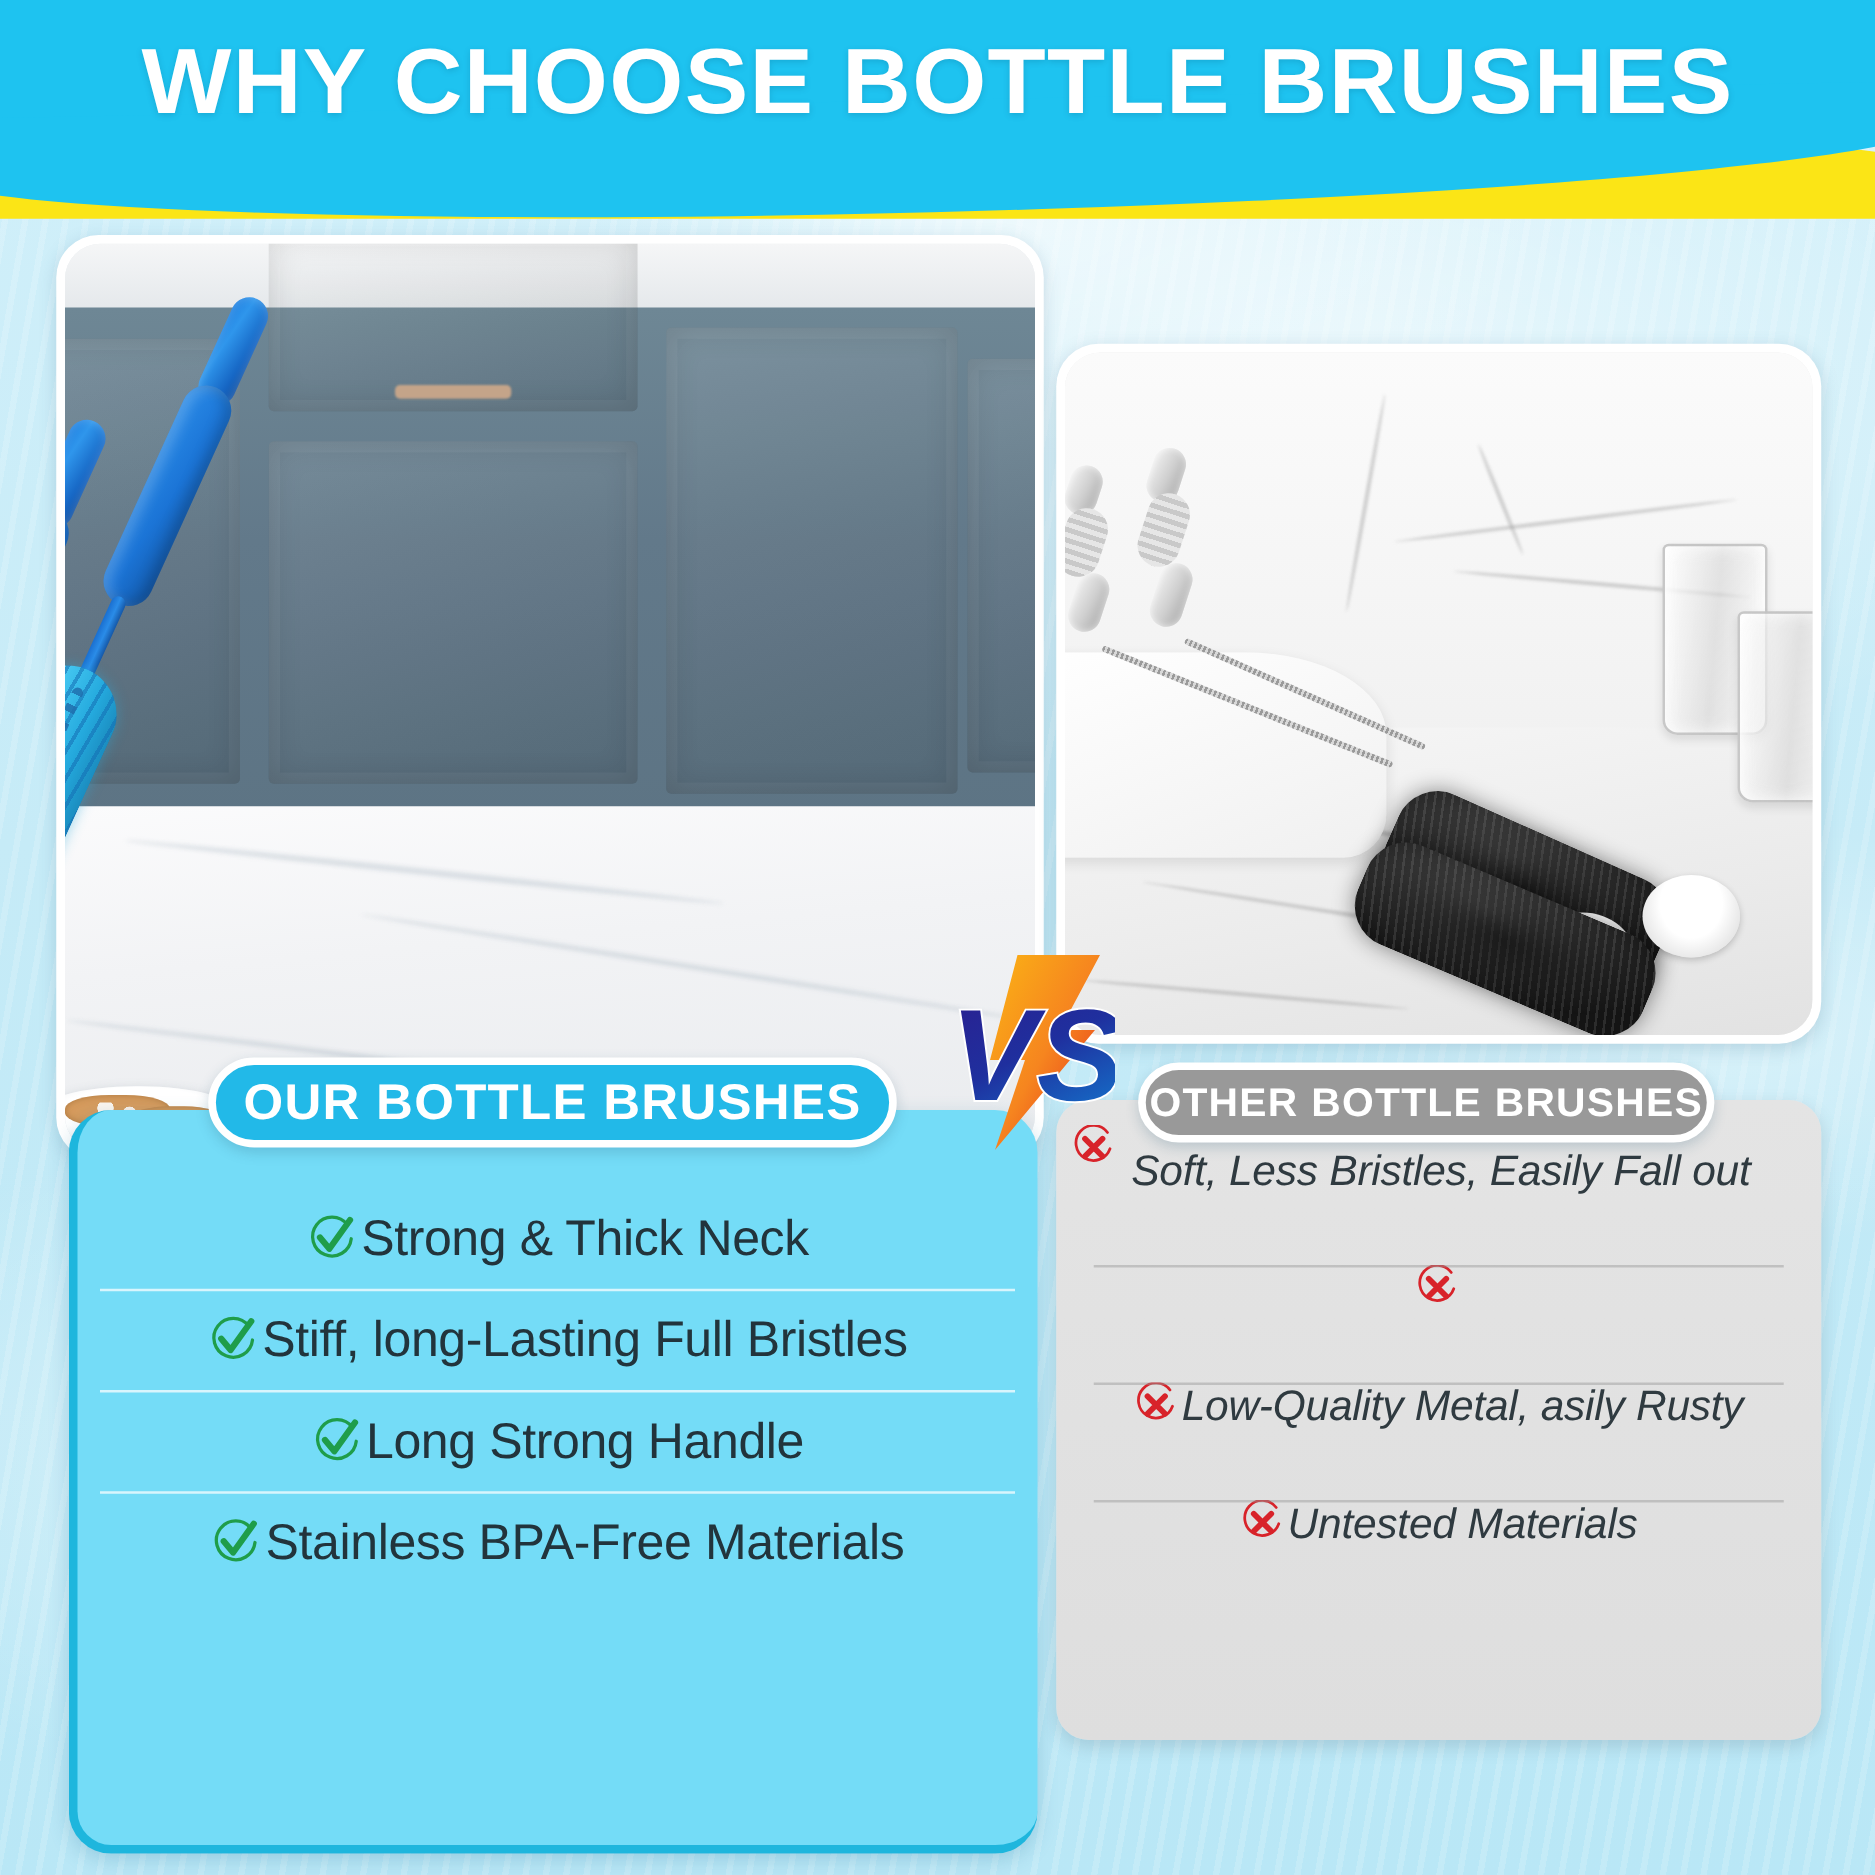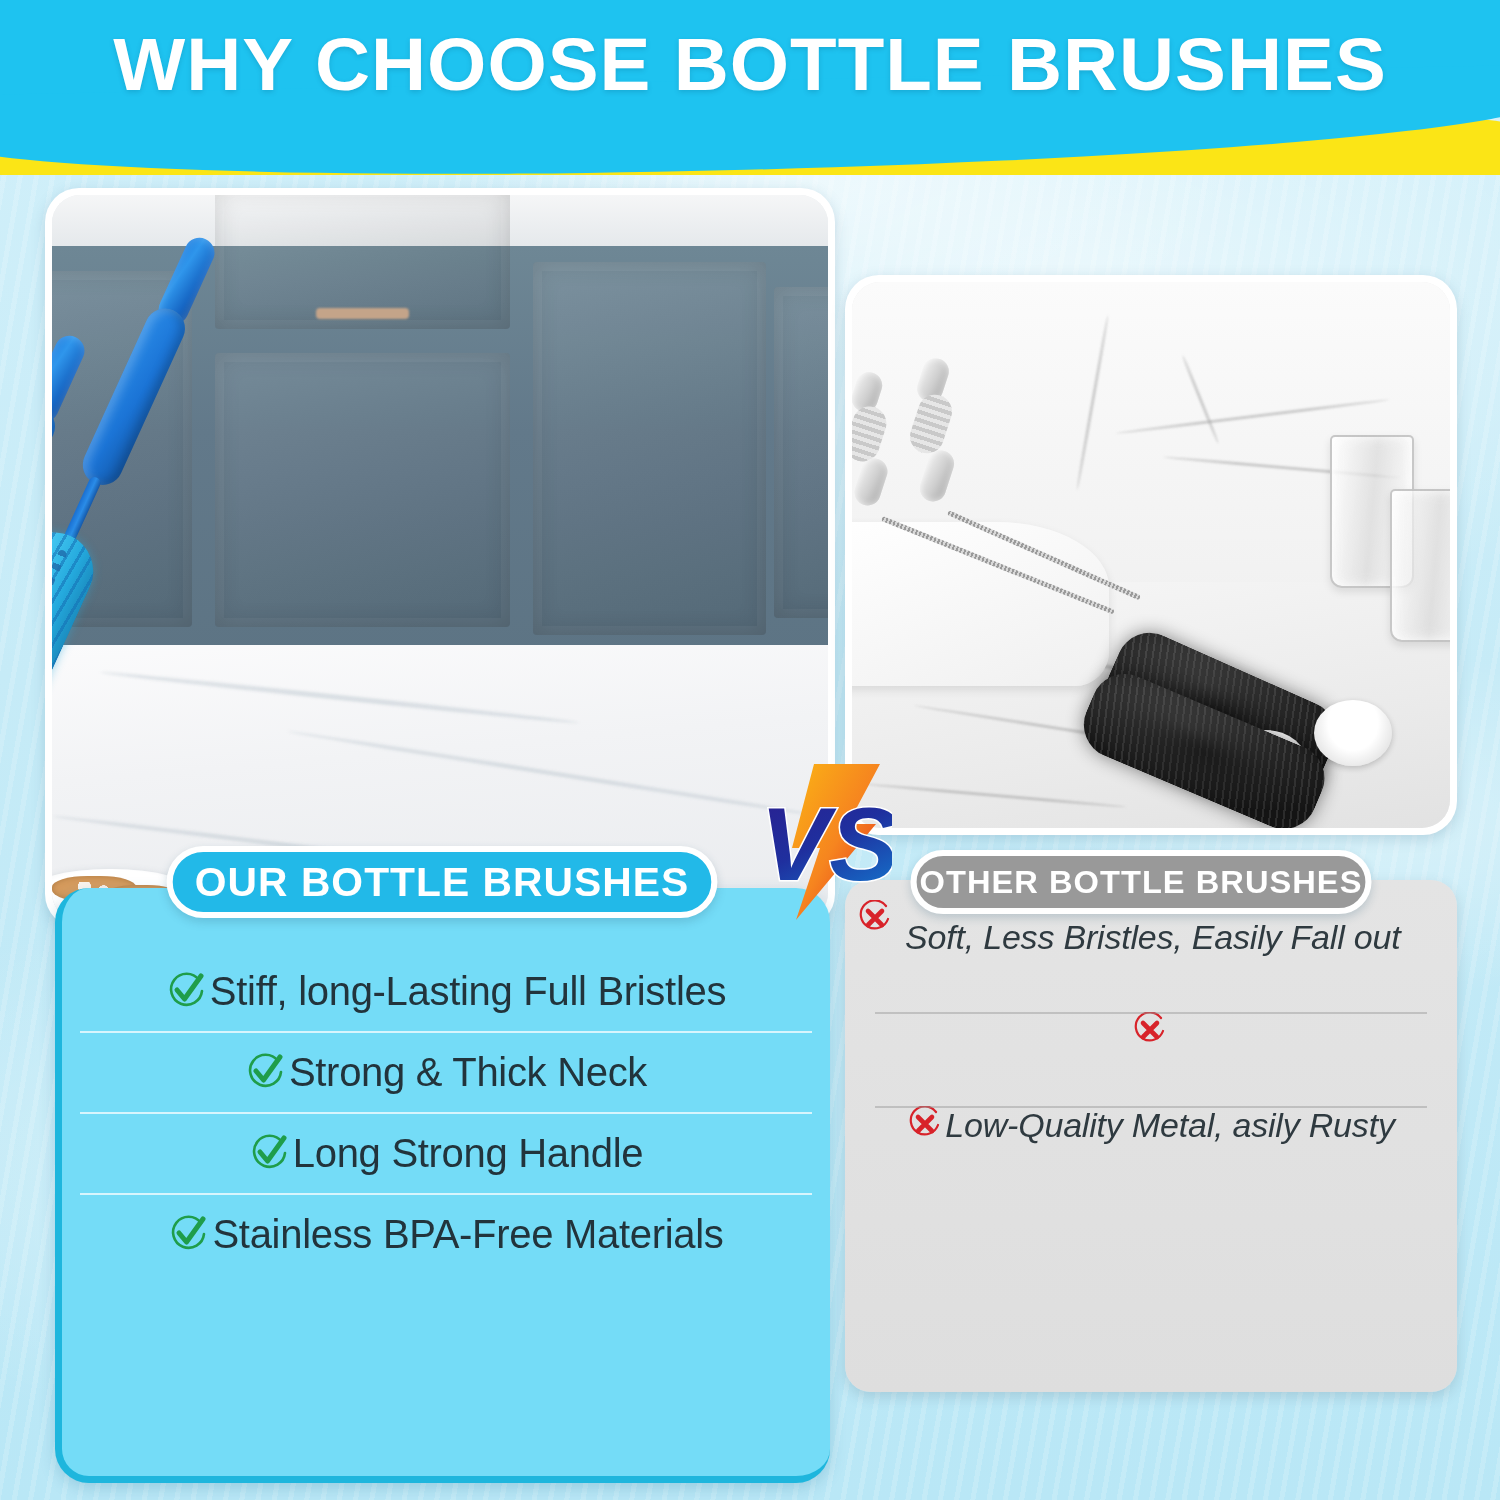--- a/index.html
+++ b/index.html
@@ -412,30 +412,30 @@
 
 <div id="left-card">
   <div id="left-list">
       <div class="lrow">
         <span class="chk">
           <svg width="40" height="40" viewBox="0 0 40 40">
             <path d="M33 9 A15.5 15.5 0 1 0 36 20" fill="none" stroke="#1f9d4a" stroke-width="2.6" stroke-linecap="round"></path>
             <path d="M11 19 L18.5 28 L35 5" fill="none" stroke="#1f9d4a" stroke-width="5" stroke-linecap="round" stroke-linejoin="round"></path>
           </svg>
         </span>
-        <span class="txt">Stiff, long-Lasting Full Bristles</span>
+        <span class="txt">Strong &amp; Thick Neck</span>
       </div>
       <div class="lrow">
         <span class="chk">
           <svg width="40" height="40" viewBox="0 0 40 40">
             <path d="M33 9 A15.5 15.5 0 1 0 36 20" fill="none" stroke="#1f9d4a" stroke-width="2.6" stroke-linecap="round"></path>
             <path d="M11 19 L18.5 28 L35 5" fill="none" stroke="#1f9d4a" stroke-width="5" stroke-linecap="round" stroke-linejoin="round"></path>
           </svg>
         </span>
-        <span class="txt">Strong &amp; Thick Neck</span>
+        <span class="txt">Stiff, long-Lasting Full Bristles</span>
       </div>
       <div class="lrow">
         <span class="chk">
           <svg width="40" height="40" viewBox="0 0 40 40">
             <path d="M33 9 A15.5 15.5 0 1 0 36 20" fill="none" stroke="#1f9d4a" stroke-width="2.6" stroke-linecap="round"></path>
             <path d="M11 19 L18.5 28 L35 5" fill="none" stroke="#1f9d4a" stroke-width="5" stroke-linecap="round" stroke-linejoin="round"></path>
           </svg>
         </span>
         <span class="txt">Long Strong Handle</span>
       </div>
@@ -465,20 +465,27 @@
             <path d="M29 6 A14 14 0 1 0 31 19" fill="none" stroke="#d8232a" stroke-width="2.2" stroke-linecap="round"></path>
             <path d="M11 11 L25 25 M25 11 L11 25" fill="none" stroke="#d8232a" stroke-width="4.6" stroke-linecap="round"></path>
           </svg></span>
       </div>
       <div class="rrow">
         <span class="xmk"><svg width="36" height="36" viewBox="0 0 36 36">
             <path d="M29 6 A14 14 0 1 0 31 19" fill="none" stroke="#d8232a" stroke-width="2.2" stroke-linecap="round"></path>
             <path d="M11 11 L25 25 M25 11 L11 25" fill="none" stroke="#d8232a" stroke-width="4.6" stroke-linecap="round"></path>
           </svg></span>
         <span class="txt">Low-Quality Metal, asily Rusty</span>
+      </div>
+      <div class="rrow">
+        <span class="xmk"><svg width="36" height="36" viewBox="0 0 36 36">
+            <path d="M29 6 A14 14 0 1 0 31 19" fill="none" stroke="#d8232a" stroke-width="2.2" stroke-linecap="round"></path>
+            <path d="M11 11 L25 25 M25 11 L11 25" fill="none" stroke="#d8232a" stroke-width="4.6" stroke-linecap="round"></path>
+          </svg></span>
+        <span class="txt">Untested Materials</span>
       </div>
     </div>
 </div>
 
 <div class="badge" id="badge-ours">OUR BOTTLE BRUSHES</div>
 <div class="badge" id="badge-others">OTHER BOTTLE BRUSHES</div>
 
 <div id="vs">
   <svg viewBox="0 0 140 160" width="140" height="160">
     <defs>

